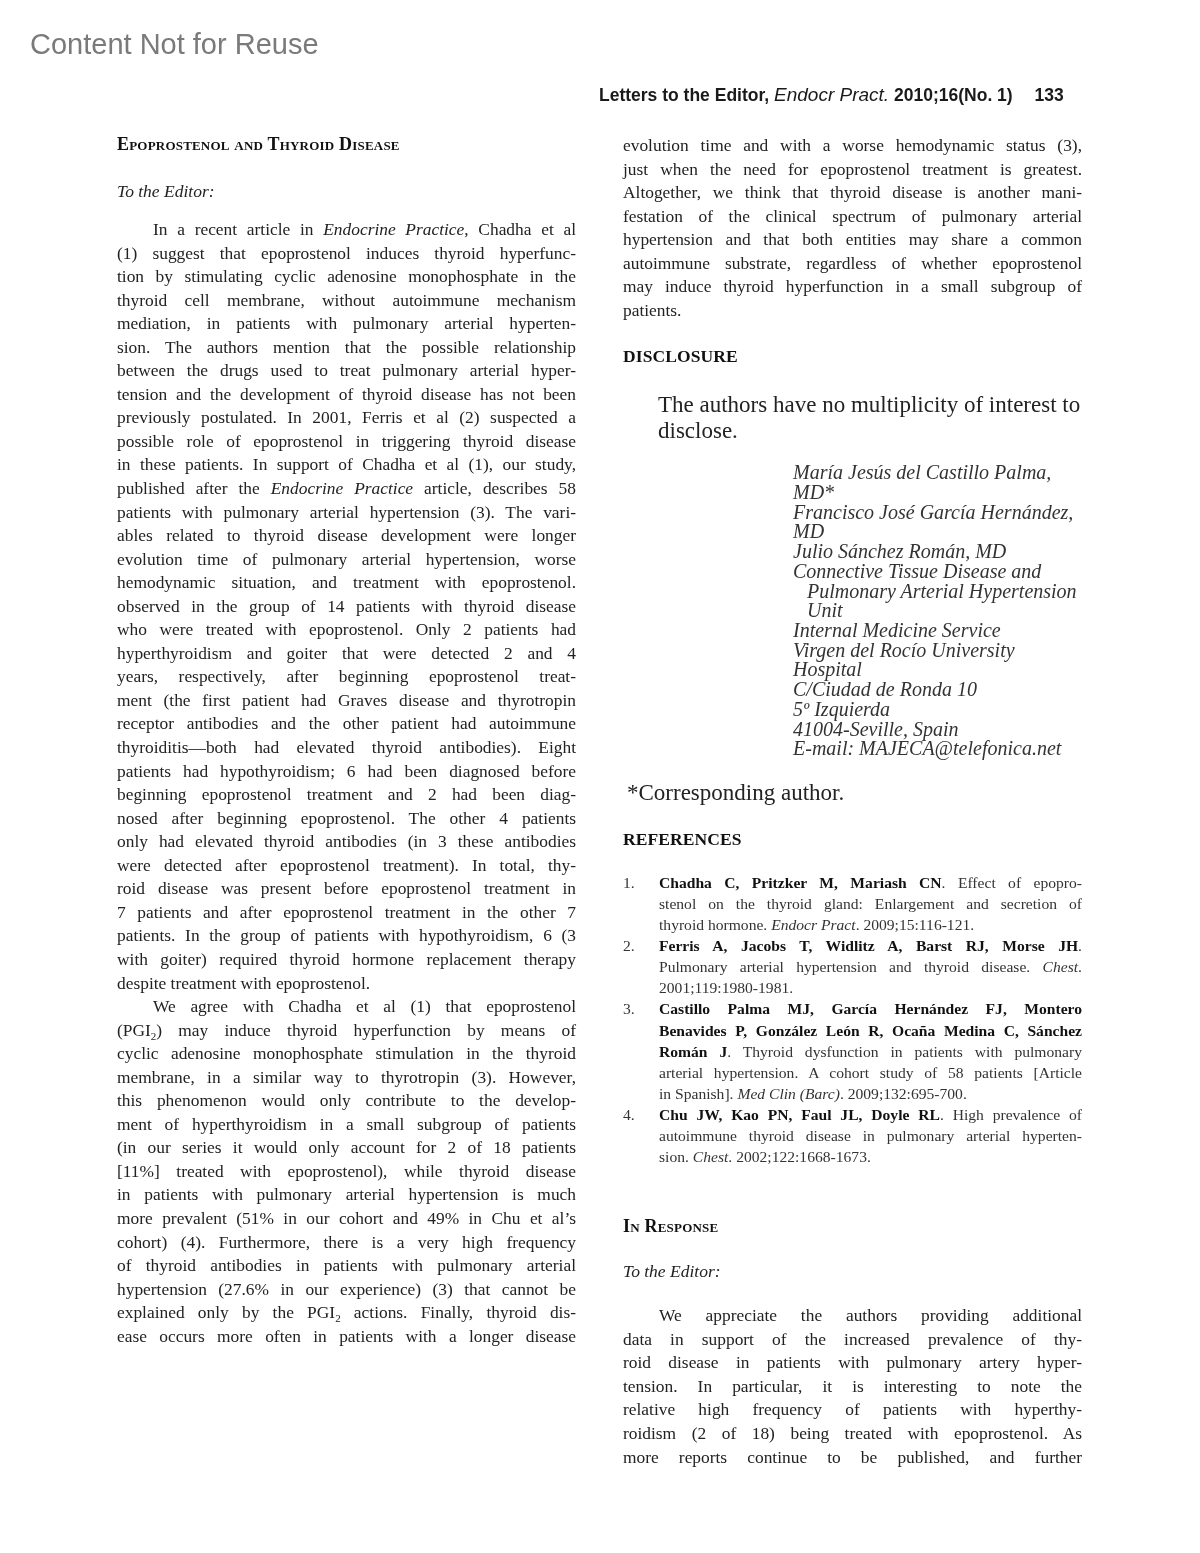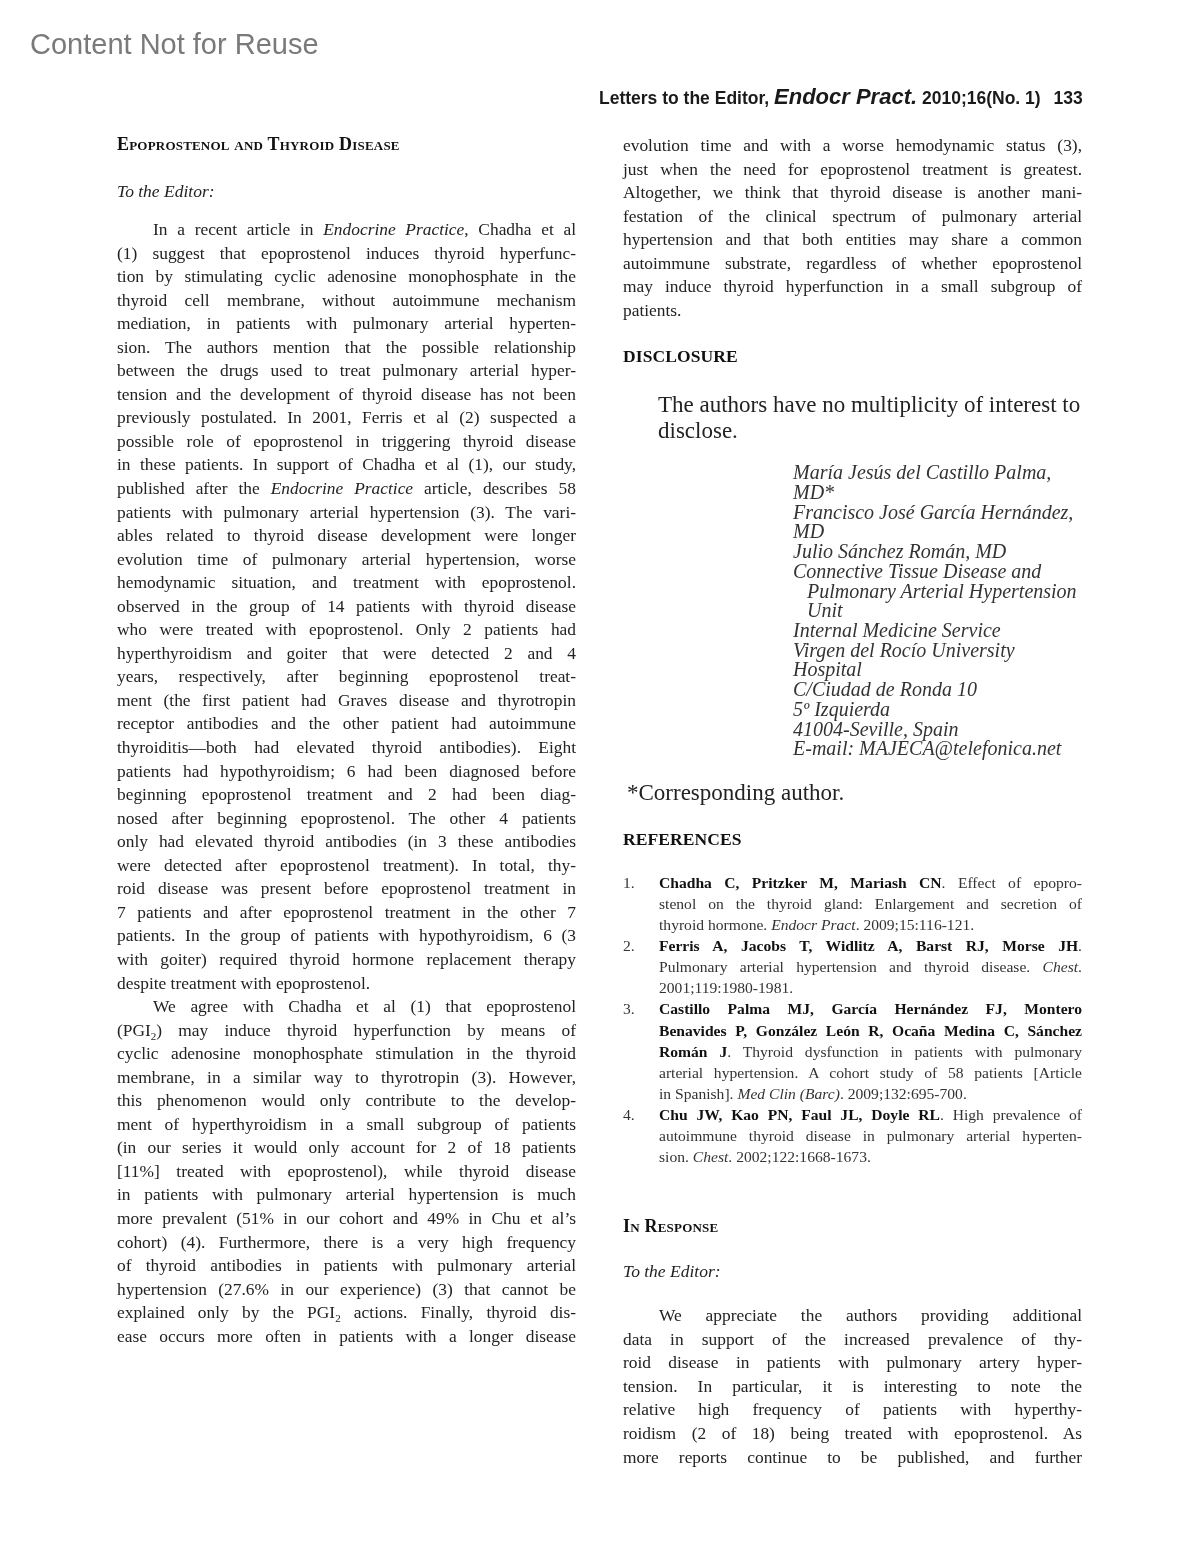--- a/index.html
+++ b/index.html
@@ -6,22 +6,22 @@
   body { width: 1200px; height: 1553px; position: relative; overflow: hidden; }
   .watermark {
     position: absolute; left: 30px; top: 28px;
     font-family: "Liberation Sans", sans-serif; font-size: 29px; color: #7a7a7a;
   }
   .running-head {
     position: absolute; left: 599px; top: 84px; width: 484px;
     font-family: "Liberation Sans", sans-serif; font-size: 17.5px; font-weight: bold; color: #1a1a1a;
     white-space: nowrap;
   }
-  .running-head .journal { font-style: italic; font-weight: bold; font-size: 22px; }
-  .running-head .pg { margin-left: 8px; }
+  .running-head .journal { font-style: italic; font-weight: normal; font-size: 19px; }
+  .running-head .pg { margin-left: 17px; }
   .col { position: absolute; font-family: "Liberation Serif", serif; color: #222; }
   .col-left { left: 117px; width: 459px; top: 134px; }
   .col-right { left: 623px; width: 459px; top: 134px; }
   .title-sc {
     font-family: "Liberation Serif", serif; font-weight: bold; font-size: 18px;
     font-variant: small-caps; letter-spacing: 0.2px; margin: 0; color: #111;
   }
   .salutation { font-style: italic; font-size: 17.5px; margin: 0; }
   .body-text { font-size: 17.4px; line-height: 23.55px; text-align: justify; margin: 0; hyphens: manual; }
   .body-text .line { display: block; text-align: justify; text-align-last: justify; height: 23.55px; white-space: nowrap; overflow: visible; }

